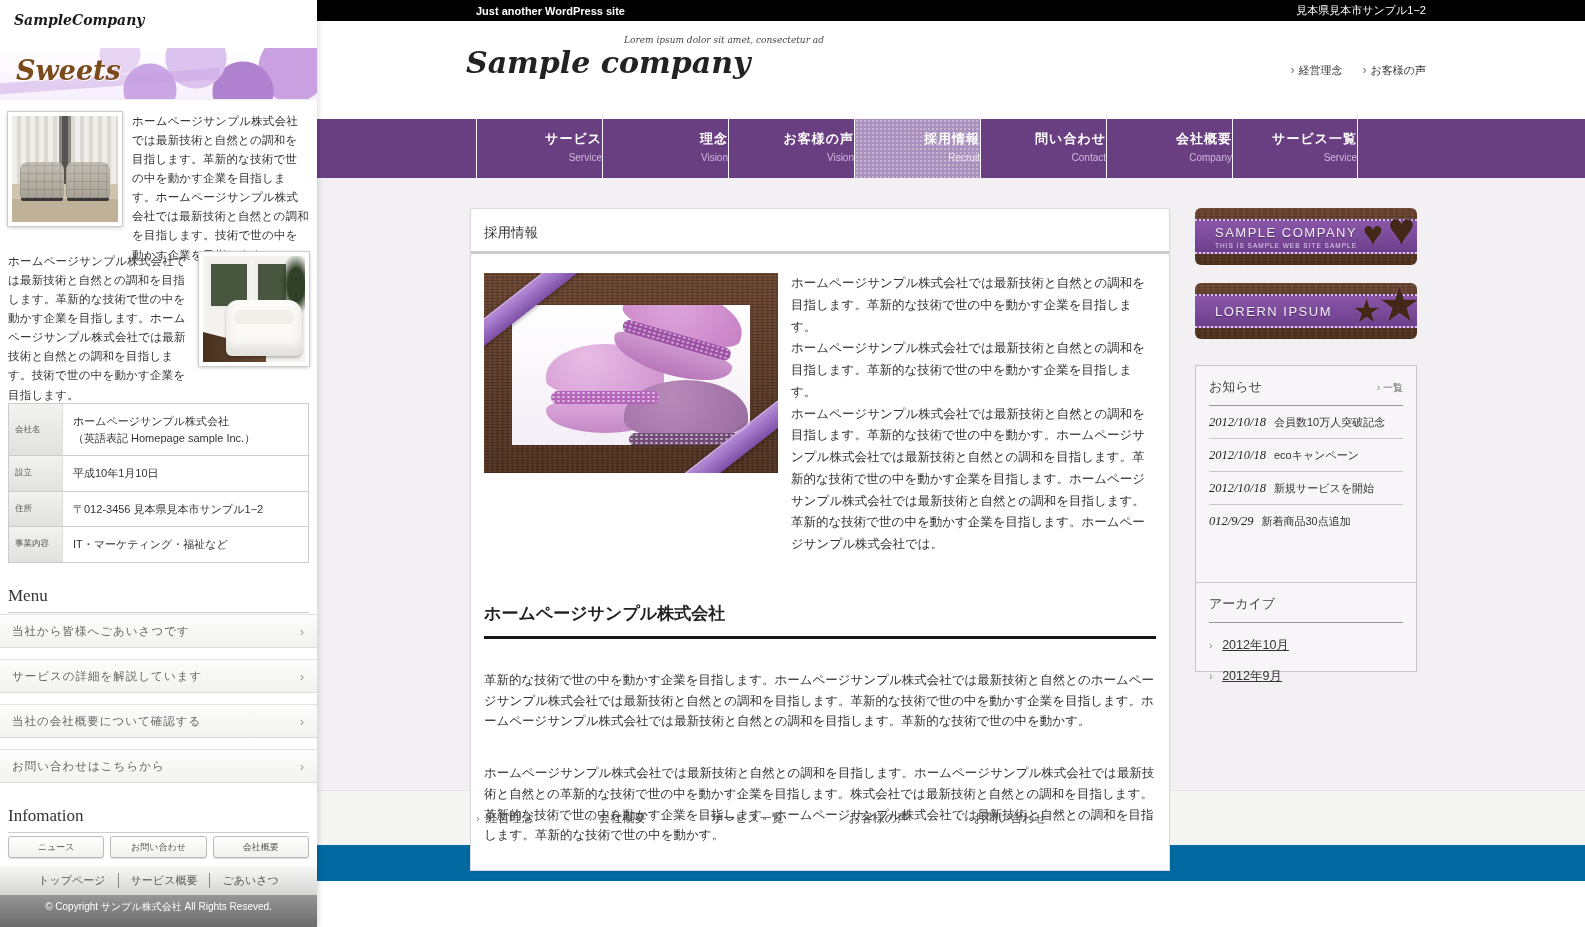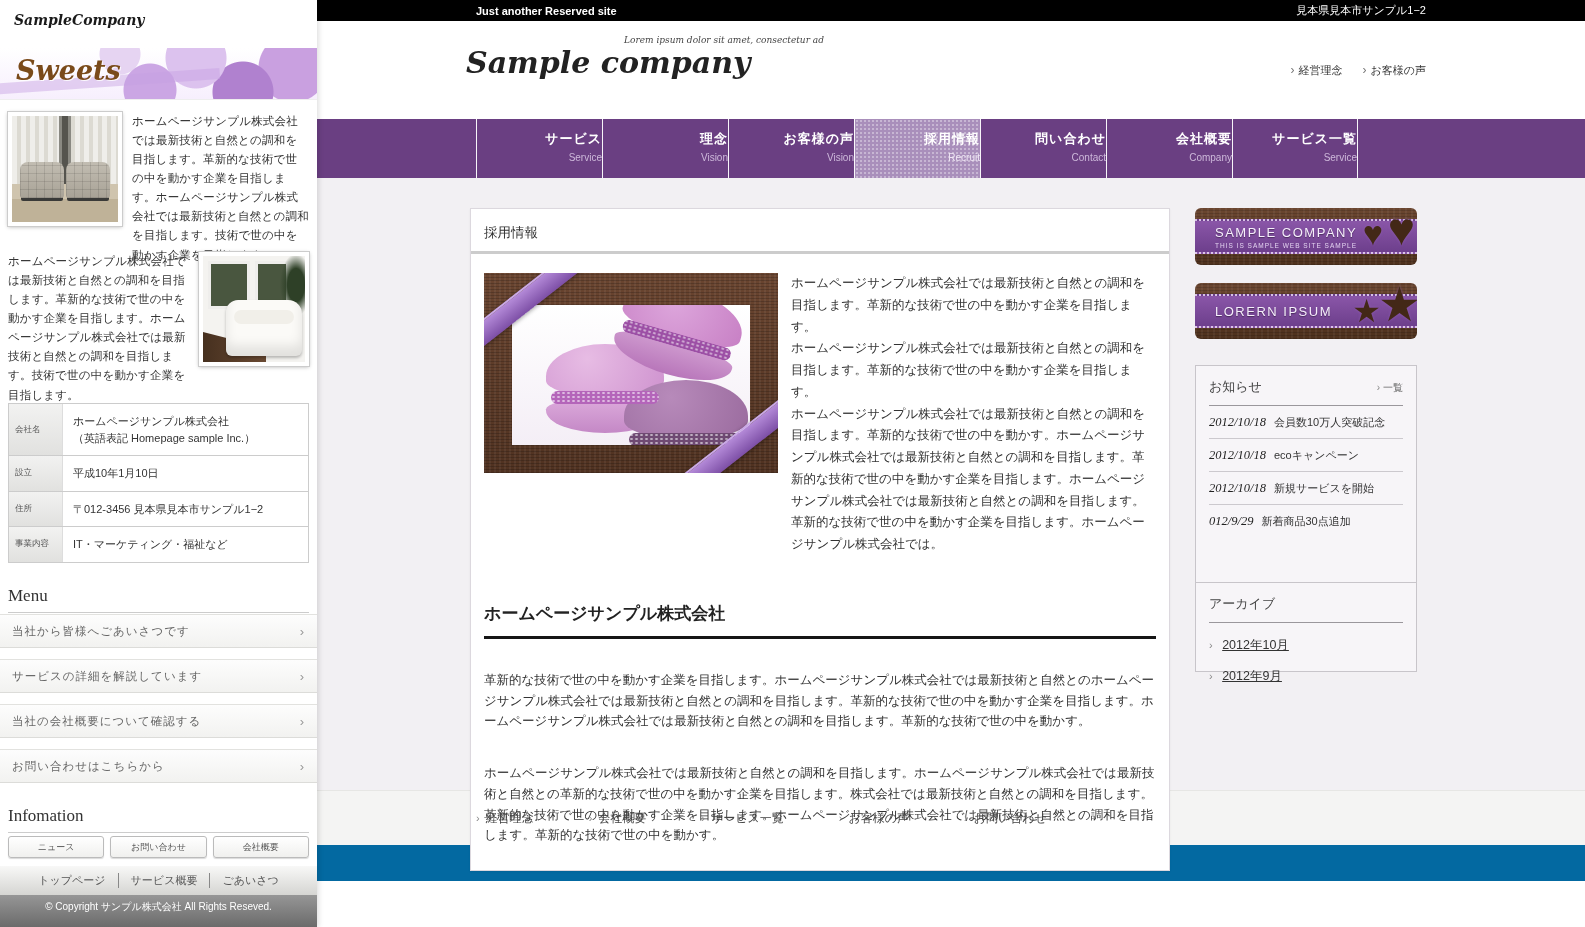--- a/index.html
+++ b/index.html
@@ -246,21 +246,21 @@
       <span class="left-link">サービス概要</span>
       <span class="left-link">ごあいさつ</span>
     </div>
     <div class="left-copy">© Copyright サンプル株式会社 All Rights Reseved.</div>
   </div>
 
   <div class="main">
 
     <div class="topbar">
       <div class="inner">
-        <span class="topbar-left">Just another Reserved site</span>
+        <span class="topbar-left">Just another WordPress site</span>
         <span class="topbar-right">見本県見本市サンプル1−2</span>
       </div>
     </div>
 
     <div class="header">
       <div class="inner">
         <span class="tagline">Lorem ipsum dolor sit amet, consectetur ad</span>
         <div class="logo">Sample company</div>
         <div class="header-links">
           <span class="header-link"><span class="hl-arrow">›</span><span>経営理念</span></span>

